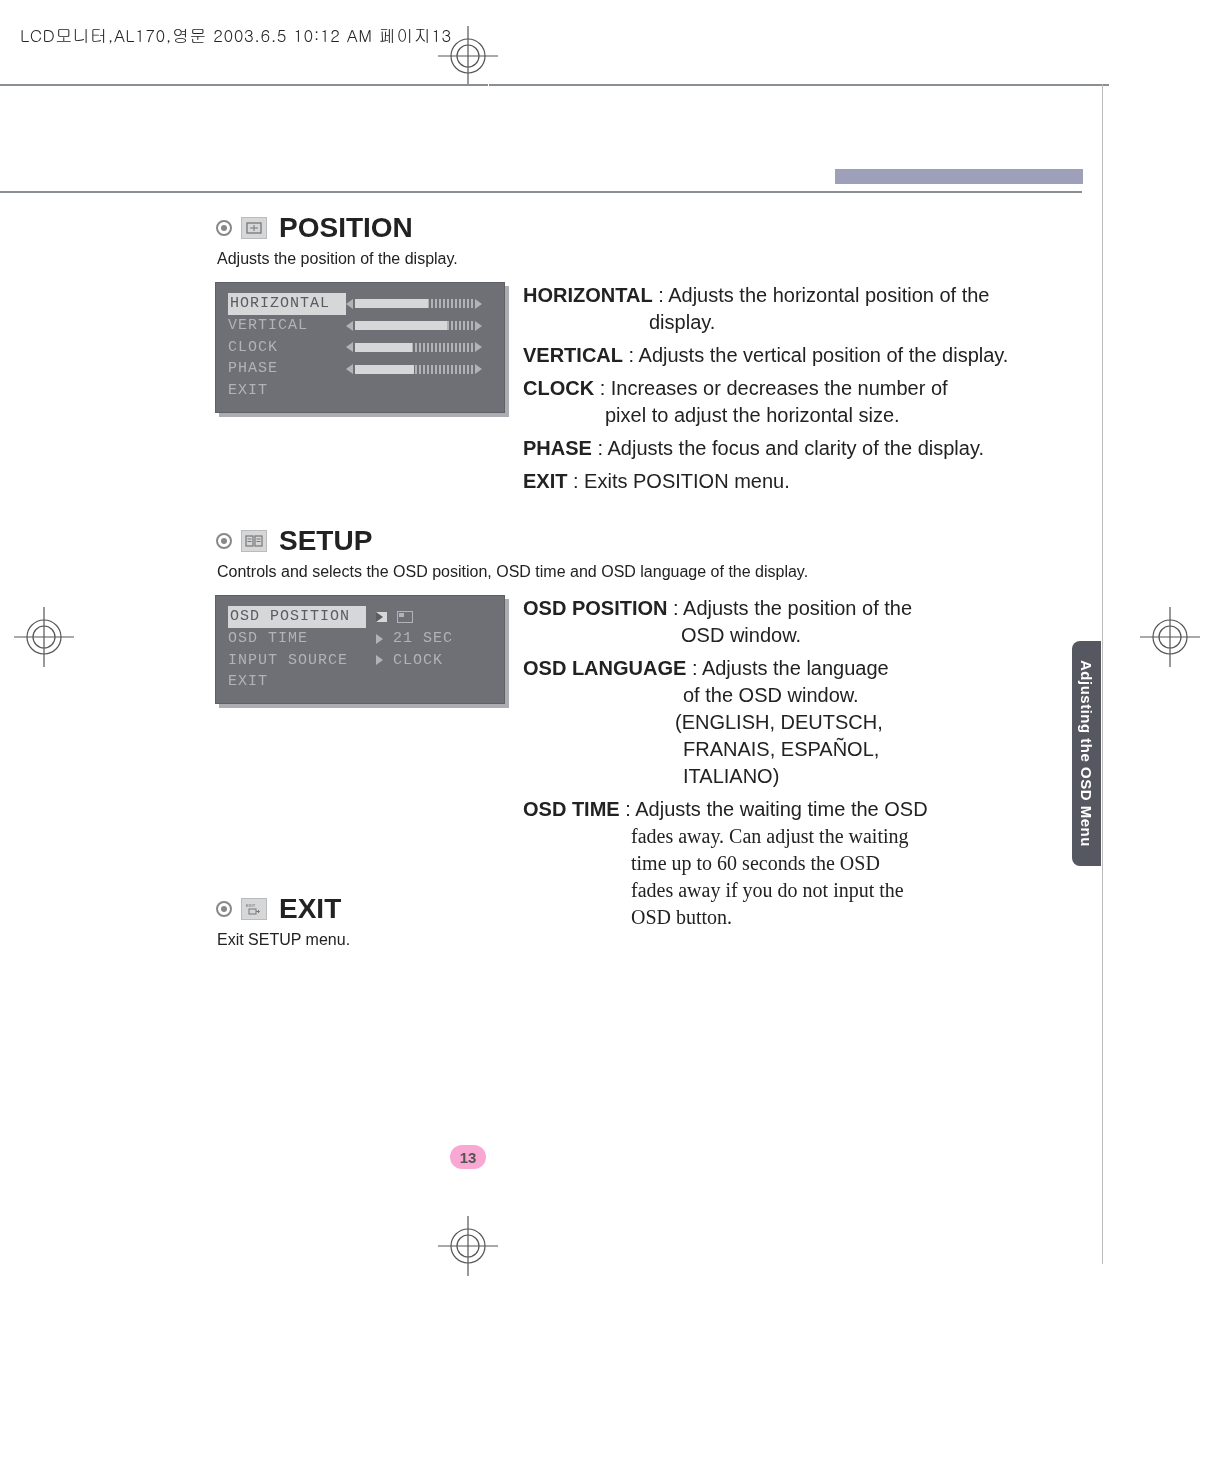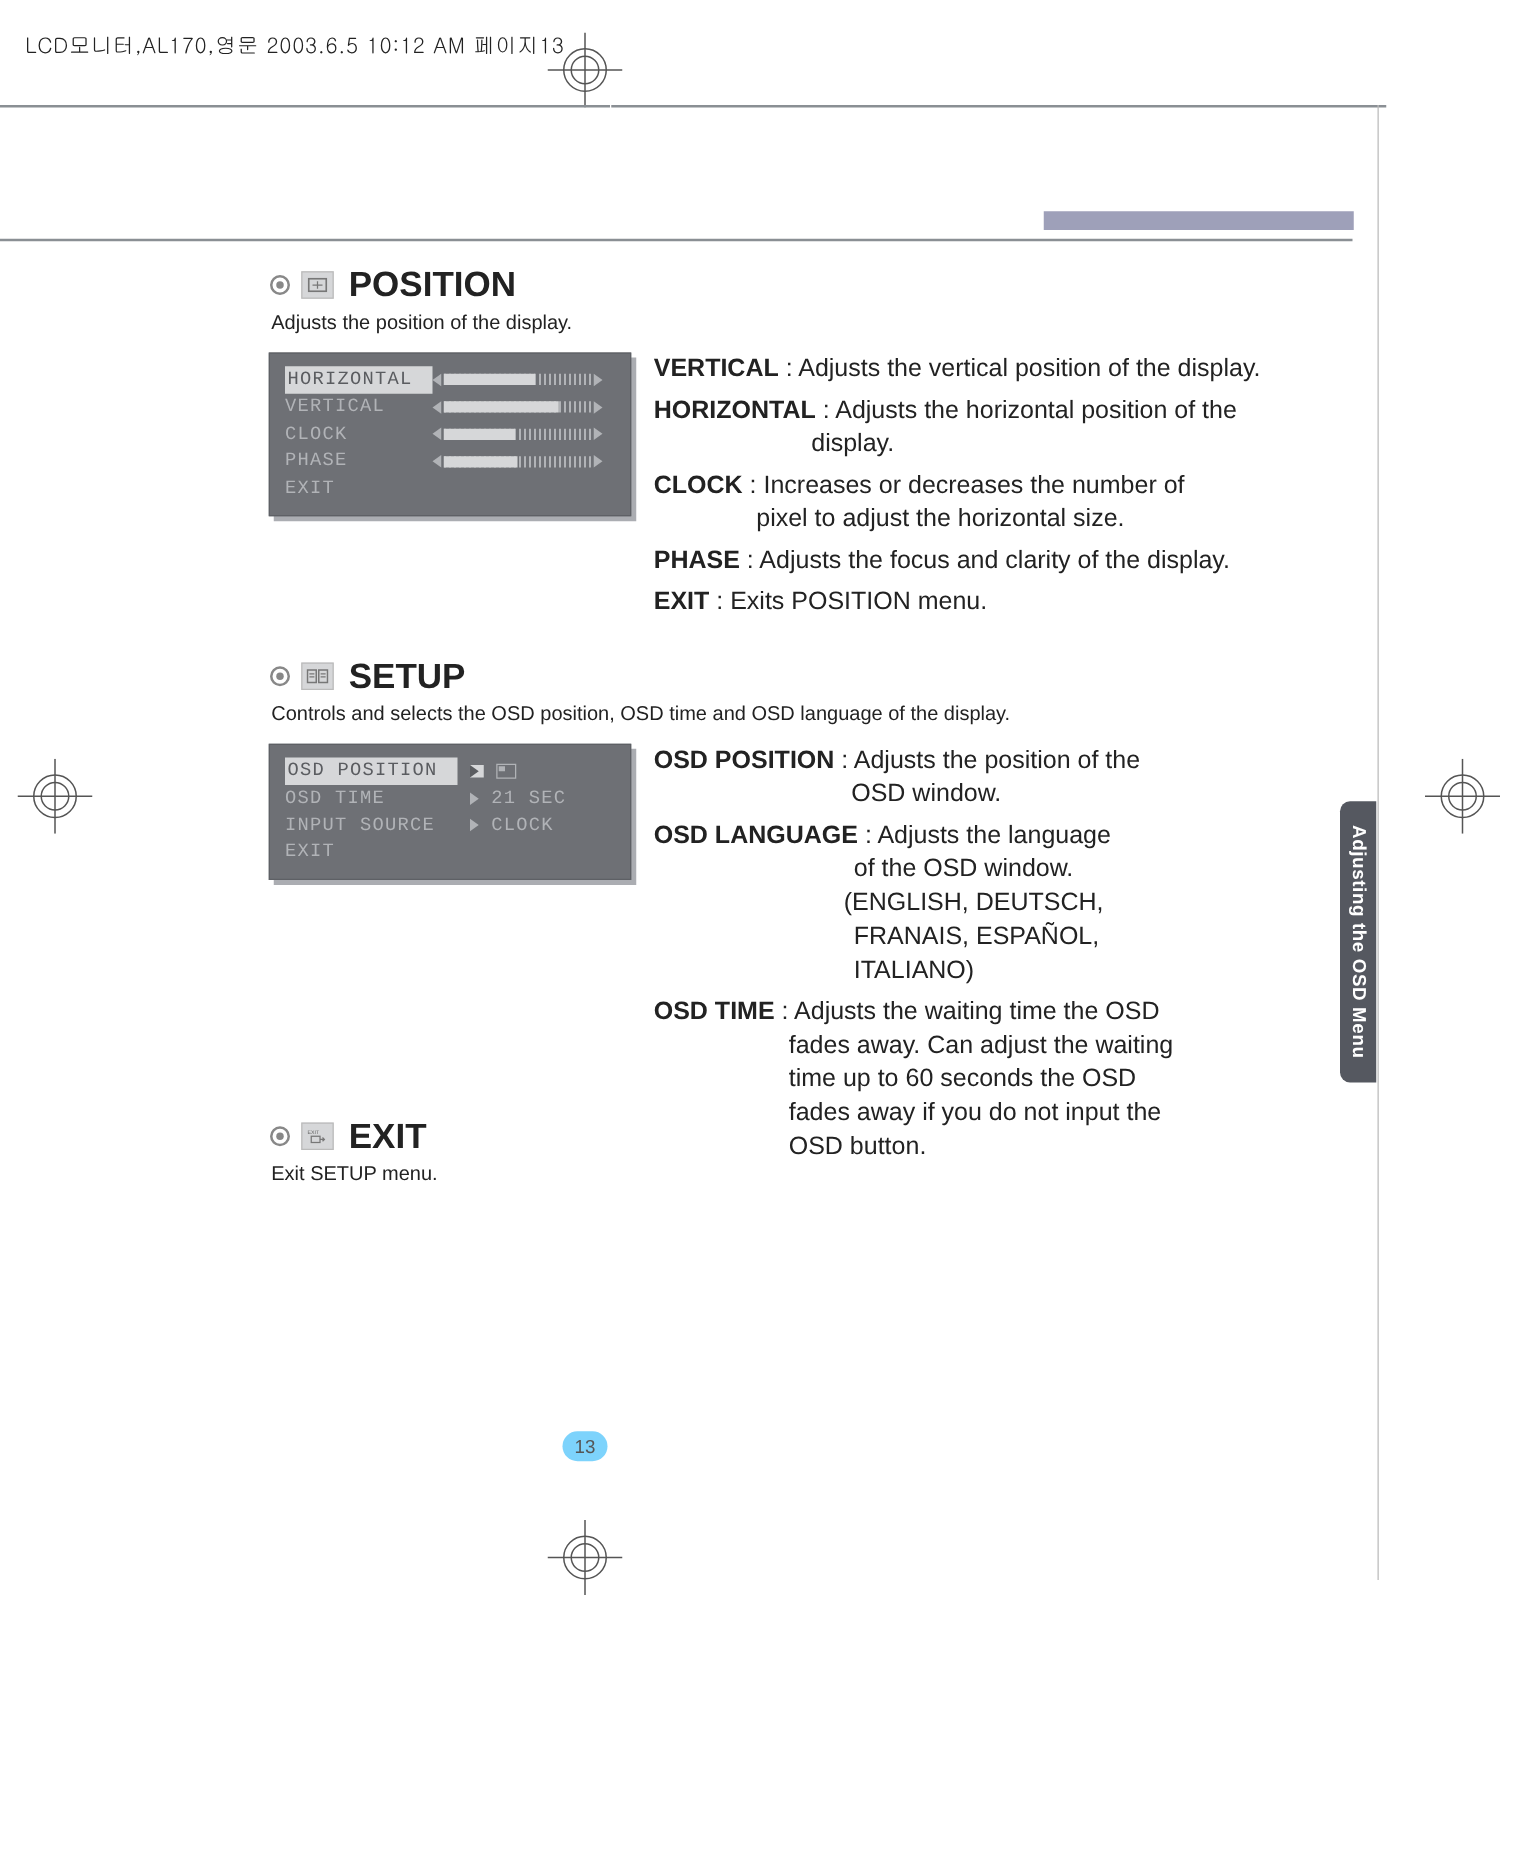--- a/index.html
+++ b/index.html
@@ -39,24 +39,24 @@
     .tri-r-sm.sel { border-left-color:#5a5c60; }
     .mini-monitor { display:inline-block; width:16px; height:12px; border:1.5px solid #b1b3b7; position:relative; }
     .mini-monitor::after { content:""; position:absolute; top:1px; left:1px; width:5px; height:4px; background:#b1b3b7; }
     .explain { flex:1; font-size:20px; line-height:1.35; }
     .dl { margin-bottom:6px; }
     .term { font-weight:bold; }
     .hang1 { padding-left:126px; }
     .hang-c { padding-left:82px; }
     .hang-p { padding-left:158px; }
     .hang-l { padding-left:160px; }
-    .hang-t { padding-left:108px; }
+    .hang-t { padding-left:108px;font-family:Liberation Serif, serif; }
     .section2 { margin-top:24px; }
     .section3 { margin-top:24px; position:relative; }
-    .pagenum { position:absolute; top:1145px; left:450px; width:36px; height:24px; border-radius:12px; background:#7dd3fc; display:flex; align-items:center; justify-content:center; font-size:15px; color:#555; }
+    .pagenum { position:absolute; top:1145px; left:450px; width:36px; height:24px; border-radius:12px; background:#f9a8d4; display:flex; align-items:center; justify-content:center; font-size:15px; color:#555;font-weight:bold; }
     .side-tab { position:absolute; top:641px; right:114px; width:29px; height:225px; background:#555860; border-top-left-radius:8px; border-bottom-left-radius:8px; display:flex; align-items:center; justify-content:center; }
     .side-tab span { writing-mode: vertical-rl; color:#fff; font-size:15px; font-weight:bold; letter-spacing:0.5px; }
     .right-vline { position:absolute; top:84px; right:112px; width:1.2px; height:1180px; background:#bbb; }
   </style>
 </head>
 <body>
 
 <div class="filestamp">LCD모니터,AL170,영문  2003.6.5 10:12 AM  페이지13</div>
 
 <svg class="cropmark-top" viewBox="0 0 60 60">
@@ -152,22 +152,22 @@
               <span class="slider-fill" style="width:50%"></span>
             </span>
             <span class="tri-r"></span>
           </span>
         </div>
       <div class="osd-row">
           <span class="osd-label">EXIT</span>
         </div>
     </div>
     <div class="explain">
+      <div class="dl"><span class="term">HORIZONTAL</span><span> : Adjusts the horizontal position of the</span><br><span class="hang1">display.</span></div>
       <div class="dl"><span class="term">VERTICAL</span><span> : Adjusts the vertical position of the display.</span></div>
-      <div class="dl"><span class="term">HORIZONTAL</span><span> : Adjusts the horizontal position of the</span><br><span class="hang1">display.</span></div>
       <div class="dl"><span class="term">CLOCK</span><span> : Increases or decreases the number of</span><br><span class="hang-c">pixel to adjust the horizontal size.</span></div>
       <div class="dl"><span class="term">PHASE</span><span> : Adjusts the focus and clarity of the display.</span></div>
       <div class="dl"><span class="term">EXIT</span><span> : Exits POSITION menu.</span></div>
     </div>
   </div>
 
   <div class="section2">
     <div class="section-title">
       <svg class="bullet-icon" viewBox="0 0 18 18">
           <circle class="bullet-circ" cx="9" cy="9" r="7"></circle>

